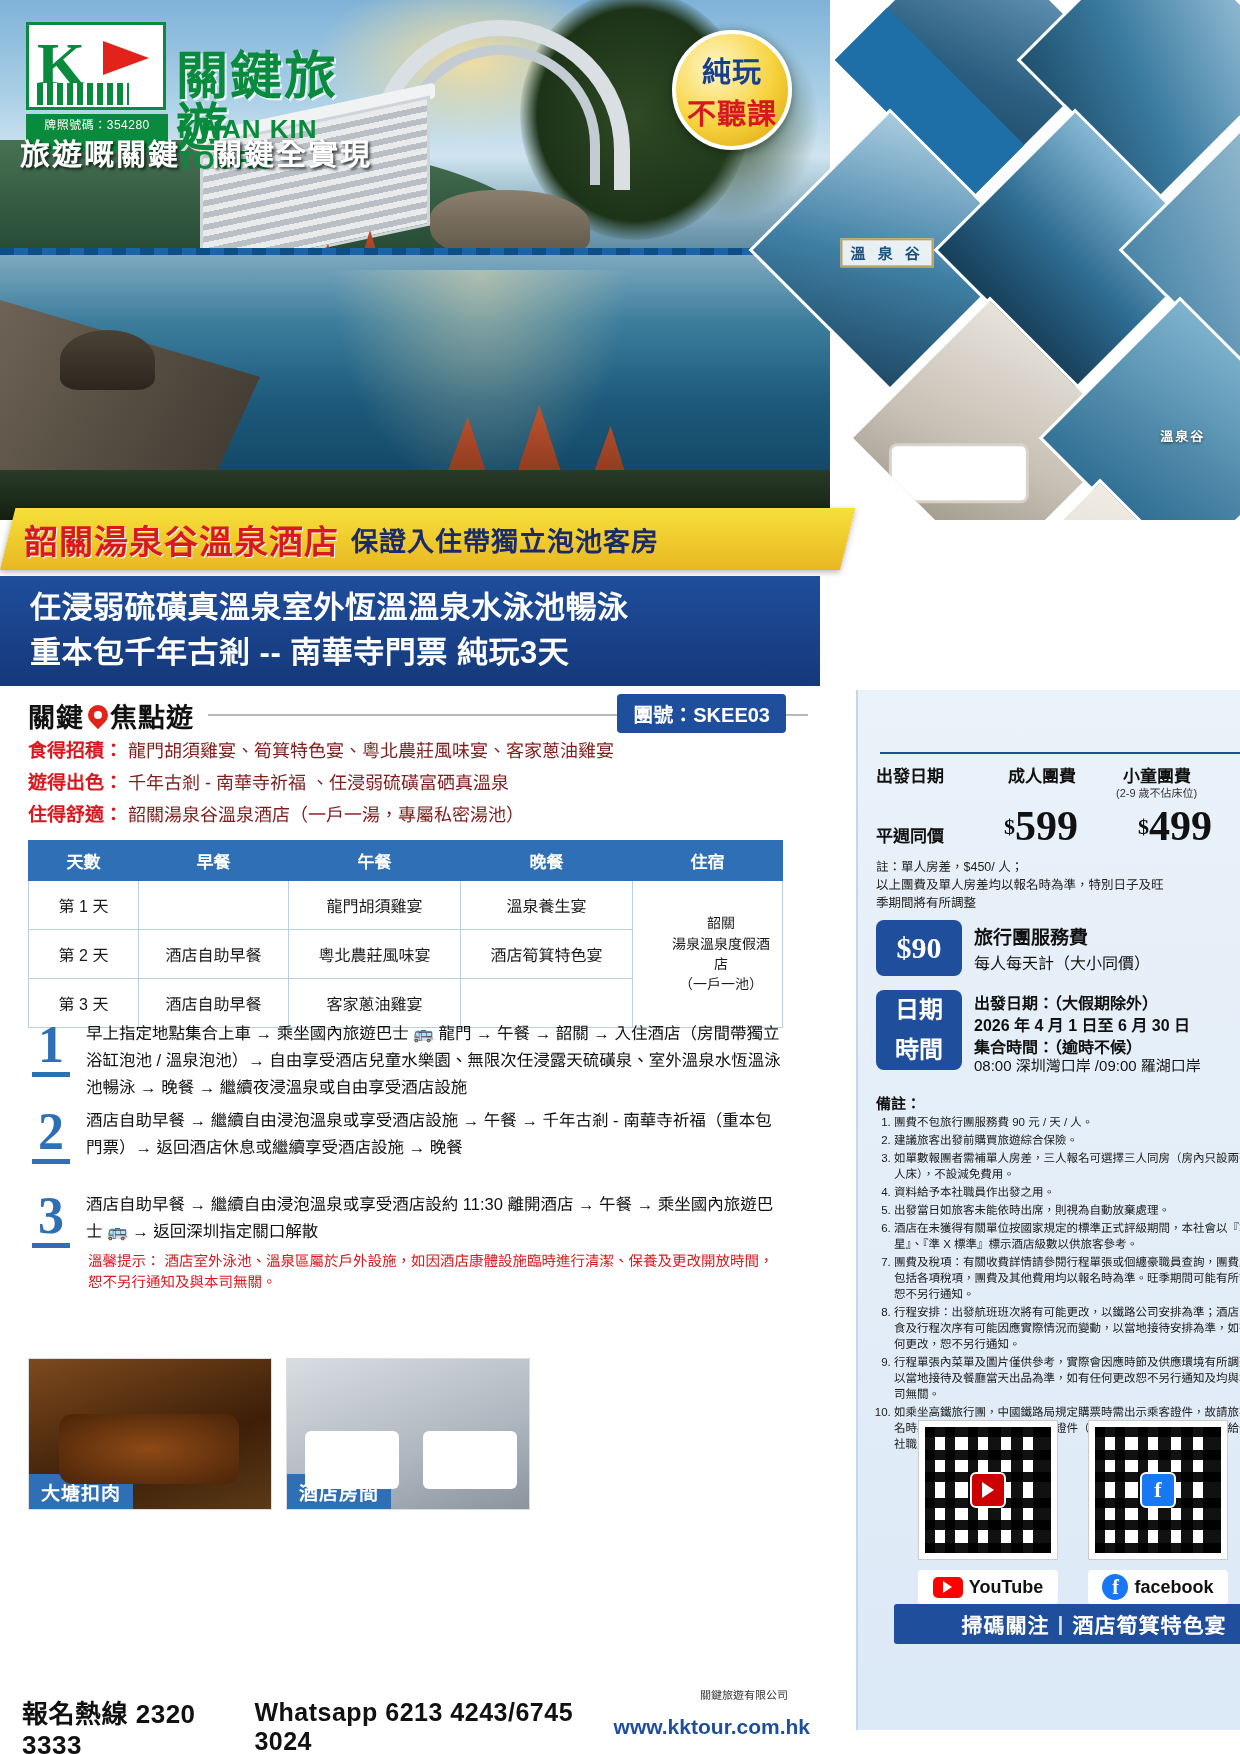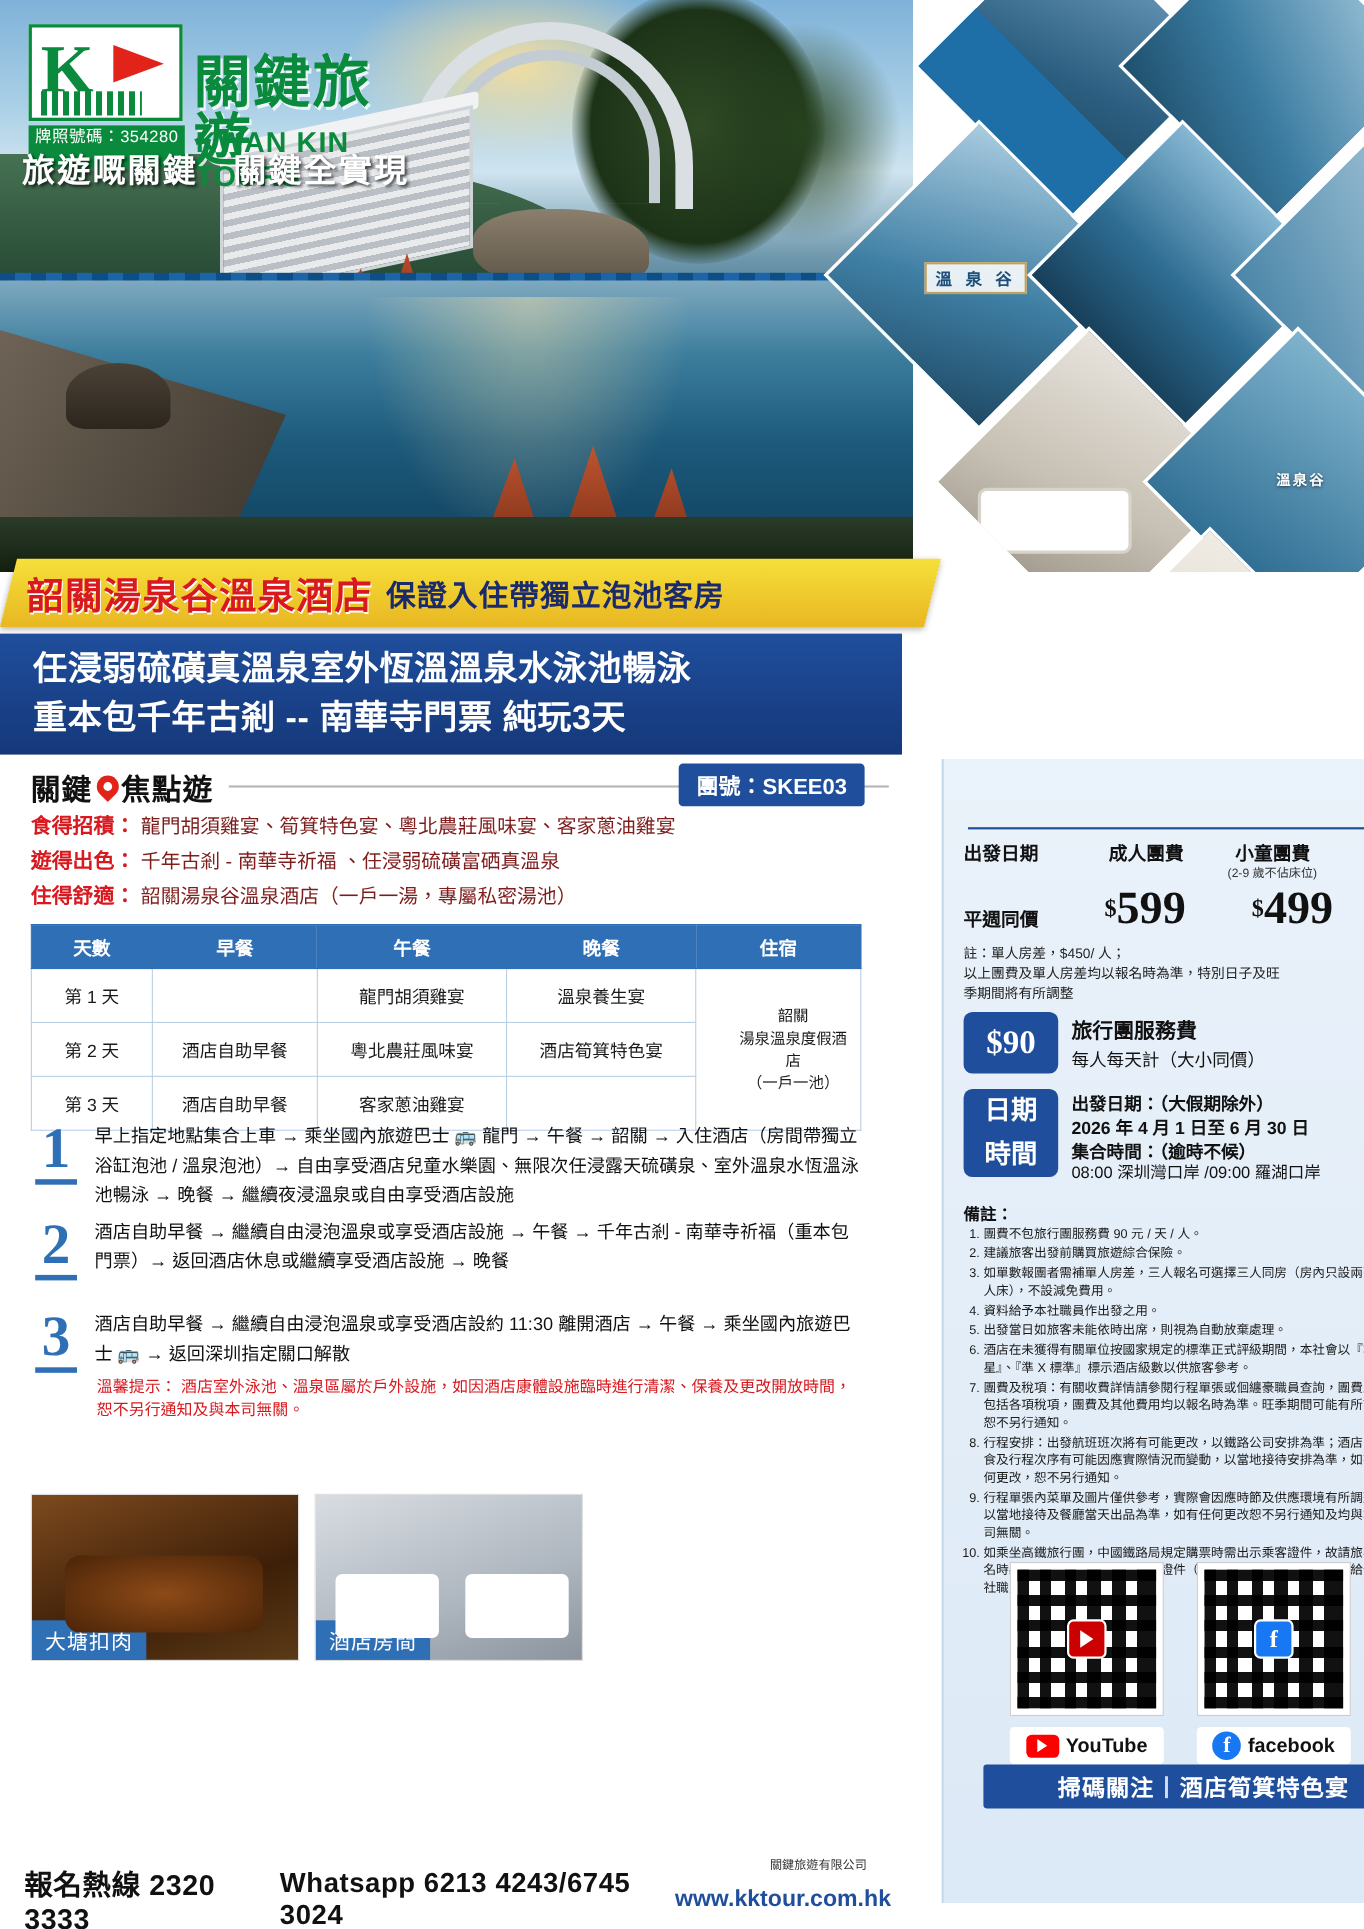--- a/index.html
+++ b/index.html
@@ -143,21 +143,21 @@
   .logo-arrow {
     position:absolute; left:74px; top:16px; width:0; height:0;
     border-left:46px solid #e2231a; border-top:17px solid transparent; border-bottom:17px solid transparent;
   }
   .logo-bars {
     position:absolute; left:8px; top:58px; width:92px; height:22px;
     background:repeating-linear-gradient(90deg,#0a8a3c 0 6px, #fff 6px 10px);
   }
   .logo-lic {
     position:absolute; left:0; top:92px; width:142px; height:38px;
-    background:#0a8a3c; color:#fff; font-size:15px; text-align:center; line-height:22px;
+    background:#0a8a3c; color:#fff; font-size:12px; text-align:center; line-height:22px;
     letter-spacing:.5px;
   }
   .logo-cn {
     position:absolute; left:150px; top:28px; font-size:52px; line-height:52px;
     font-weight:bold; color:#0a8a3c; letter-spacing:2px;
     text-shadow:2px 2px 0 rgba(255,255,255,.8);
   }
   .logo-en {
     position:absolute; left:152px; top:92px; font-size:26px; font-weight:bold;
     color:#0a8a3c; letter-spacing:1px;
@@ -261,21 +261,21 @@
   .p1::after { content:""; position:absolute; left:30px; top:55px; width:180px; height:70px;
     background:radial-gradient(ellipse,#8d4a17,#4a2408); border-radius:14px; }
   .p2 { background:linear-gradient(160deg,#f2efe6,#d6cfbd 60%,#b9b09a); }
   .p2::after { content:""; position:absolute; left:50px; top:60px; width:150px; height:64px;
     background:radial-gradient(ellipse,#f7f2df,#ddd2b3); border-radius:50%; }
   .p3 { background:linear-gradient(160deg,#d9dde2,#aeb6bf 60%,#8b939c); }
   .p3::after { content:""; position:absolute; left:18px; top:72px; width:94px; height:58px;
     background:#fff; border-radius:6px; box-shadow:118px 0 0 #fff; }
   .photo-cap {
     position:absolute; left:0; bottom:0; background:#2f6fb5; color:#fff;
-    font-size:19px; font-weight:normal; padding:4px 12px; letter-spacing:1px;
+    font-size:19px; font-weight:bold; padding:4px 12px; letter-spacing:1px;
   }
 
   
   .right-col {
     position:absolute; left:832px; top:690px; width:502px; height:1040px;
     background:linear-gradient(#eaf2fa,#dce9f6);
     border-left:2px solid #c3d8ea;
     margin-left:24px;
   }
   .price-word {
@@ -429,20 +429,24 @@
       <div class="logo-k">K</div>
       <div class="logo-arrow"></div>
       <div class="logo-bars"></div>
     </div>
     <div class="logo-lic">牌照號碼：354280</div>
     <div class="logo-cn">關鍵旅遊</div>
     <div class="logo-en">KWAN KIN TOURS</div>
   </div>
   <div class="logo-slogan">旅遊嘅關鍵　關鍵全實現</div>
 
+  <div class="seal">
+    <div class="l1">純玩</div>
+    <div class="l2">不聽課</div>
+  </div>
 </div>
 
 <div class="banner"></div>
 <div class="banner-inner">
   <div class="banner-t1">韶關湯泉谷溫泉酒店</div>
   <div class="banner-t2">保證入住帶獨立泡池客房</div>
 </div>
 
 <div class="subtitle-box">
   <div>任浸弱硫磺真溫泉室外恆溫溫泉水泳池暢泳</div>

